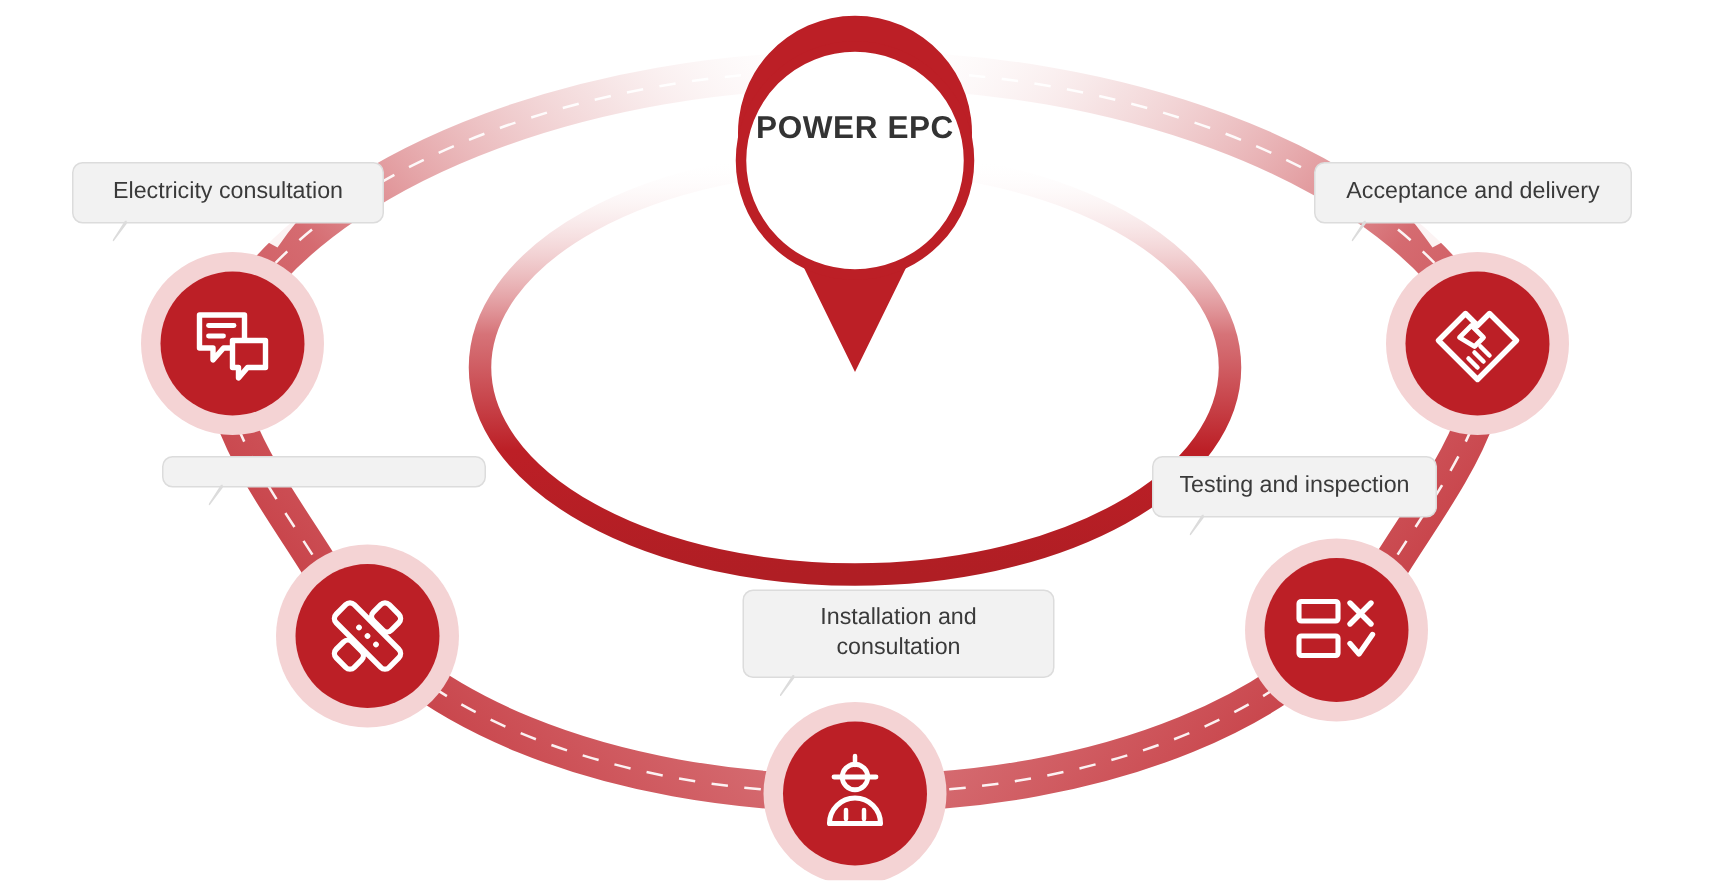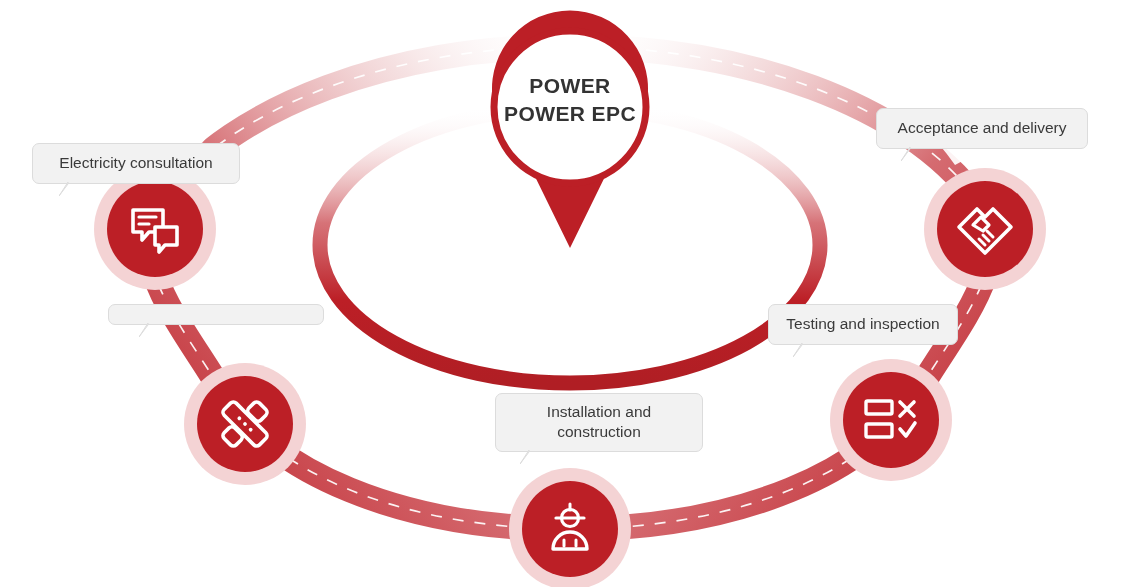--- a/index.html
+++ b/index.html
@@ -190,44 +190,43 @@
 
     <g>
       <path d="M 570 248
                L 522 150
                A 78 78 0 1 1 618 150 Z" fill="#BC1F26"></path>
       <circle cx="570" cy="107" r="76" fill="#FFFFFF" stroke="#BC1F26" stroke-width="7"></circle>
     </g>
   </svg>
 
   <div class="pin-label" style="left:470px; top:72px;">
-    <div>POWER</div>
     <div>POWER EPC</div>
   </div>
 
-  <div class="chip" style="left:32px; top:108px; width:208px;margin-top:35px;">
+  <div class="chip" style="left:48px; top:108px; width:208px;">
     <span>Electricity consultation</span>
     <span class="chip-tail">
       <svg width="10" height="14" viewBox="0 0 10 14">
         <path d="M 9 0 L 9 2 L 0 14 Z" fill="#F2F2F2" stroke="#DCDCDC" stroke-width="1"></path>
       </svg>
     </span>
   </div>
 
   <div class="chip" style="left:108px; top:304px; width:216px;">
     <span class="chip-tail" style="left:30px;">
       <svg width="10" height="14" viewBox="0 0 10 14">
         <path d="M 9 0 L 9 2 L 0 14 Z" fill="#F2F2F2" stroke="#DCDCDC" stroke-width="1"></path>
       </svg>
     </span>
   </div>
 
   <div class="chip two-line" style="left:474px; top:393px; width:208px;">
     <div>Installation and</div>
-    <div>construction</div>
+    <div>consultation</div>
     <span class="chip-tail" style="left:24px;">
       <svg width="10" height="14" viewBox="0 0 10 14">
         <path d="M 9 0 L 9 2 L 0 14 Z" fill="#F2F2F2" stroke="#DCDCDC" stroke-width="1"></path>
       </svg>
     </span>
   </div>
 
   <div class="chip" style="left:876px; top:108px; width:212px;">
     <span>Acceptance and delivery</span>
     <span class="chip-tail" style="left:24px;">

